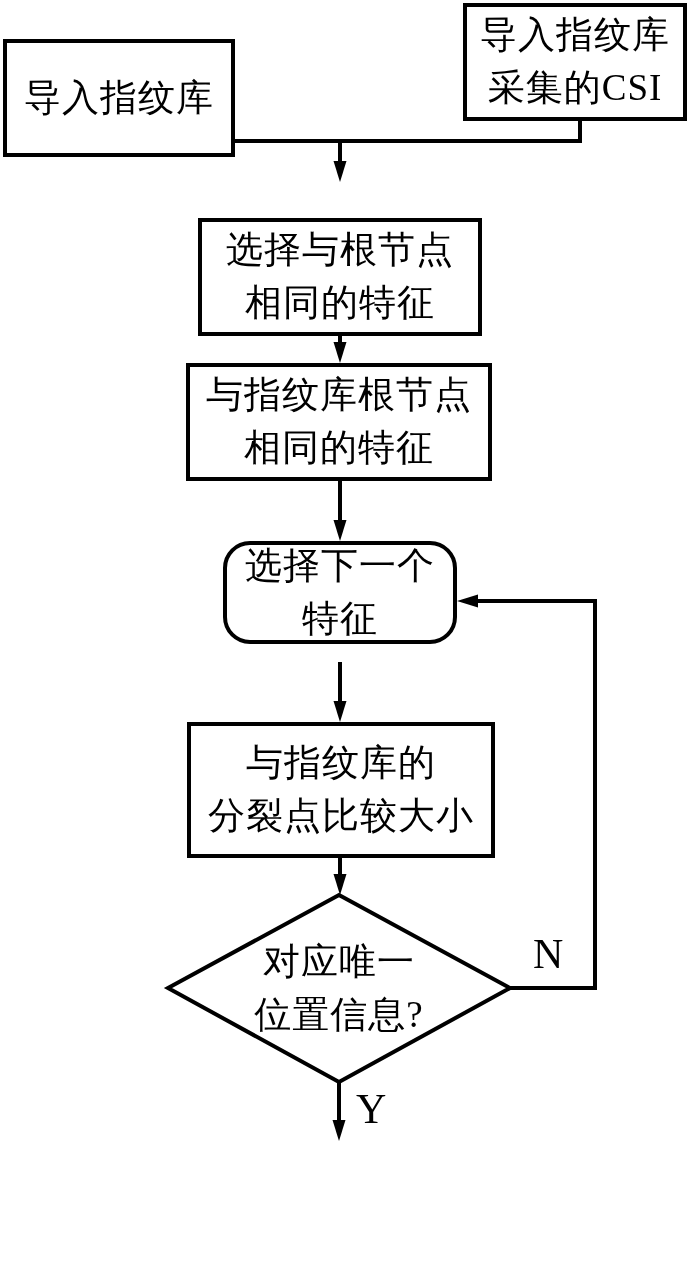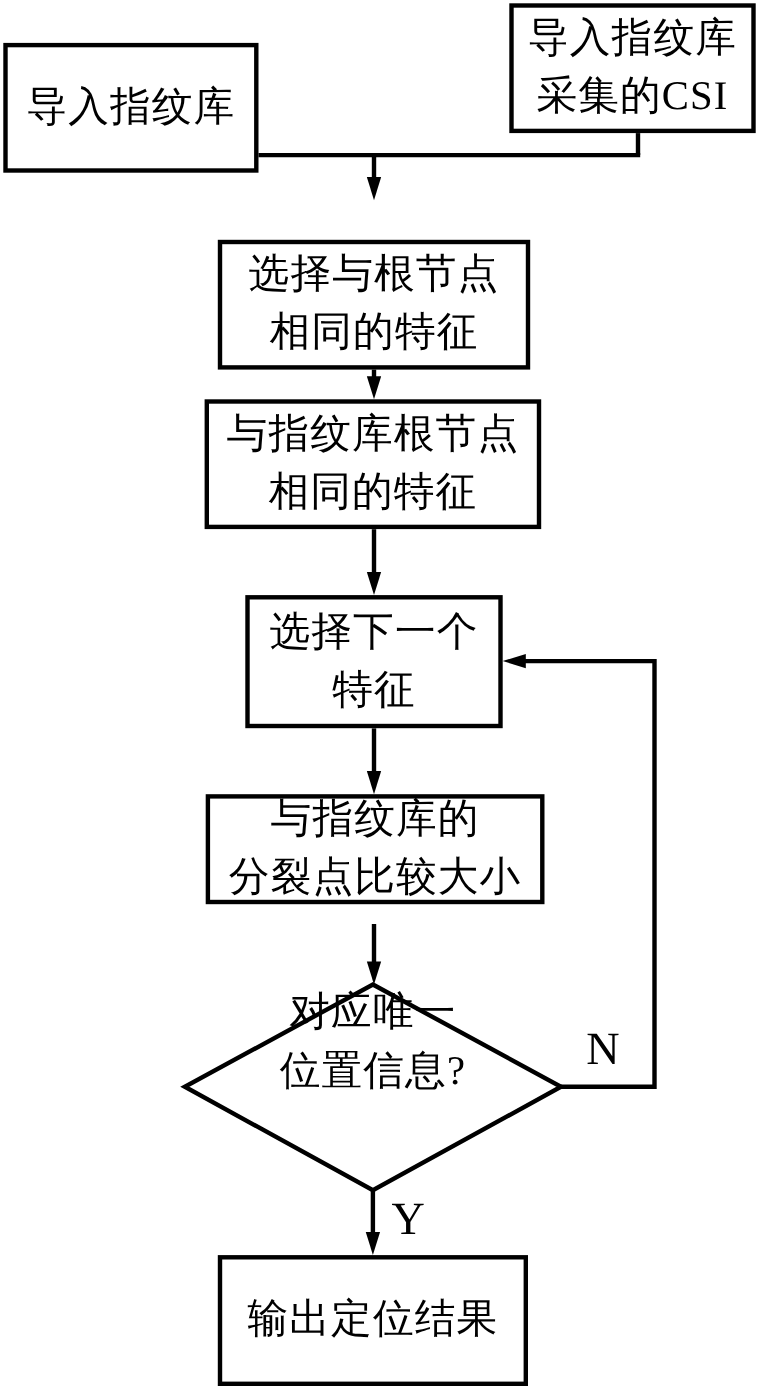--- a/index.html
+++ b/index.html
@@ -33,20 +33,21 @@
     justify-content: center;
     text-align: center;
     font-size: 37px;
     line-height: 1.42;
     white-space: pre-line;
     letter-spacing: 1px;
   }
   .diamond-label {
     position: absolute;
     display: flex;
+    align-items: center;
     justify-content: center;
     text-align: center;
     font-size: 37px;
     line-height: 1.42;
     white-space: pre-line;
     letter-spacing: 1px;
     background: transparent;
   }
   .edge-label {
     position: absolute;
@@ -118,36 +119,33 @@
   <div class="node" style="left:198px; top:182px; width:284px; height:118px;margin-top:36px;">
     <span>选择与根节点
 相同的特征</span>
   </div>
 
   <div class="node" style="left:186px; top:363px; width:306px; height:118px;">
     <span>与指纹库根节点
 相同的特征</span>
   </div>
 
-  <div class="node" style="left:223px; top:541px; width:234px; height:121px;">
+  <div class="node" style="left:223px; top:541px; width:234px; height:103px;border-radius:27px;">
     <span>选择下一个
 特征</span>
   </div>
 
-  <div class="node" style="left:187px; top:722px; width:308px; height:100px;">
+  <div class="node" style="left:187px; top:722px; width:308px; height:136px;">
     <span>与指纹库的
 分裂点比较大小</span>
   </div>
 
   <div class="diamond-label" style="left:168px; top:895px; width:342px; height:187px;">
     <span>对应唯一
 位置信息?</span>
   </div>
 
-  <div class="node" style="left:198px; top:1141px; width:282px; height:119px;">
-    <span>输出定位结果</span>
-  </div>
 
   <div class="edge-label" style="left:533px; top:933px;">N</div>
 
   <div class="edge-label" style="left:356px; top:1088px;">Y</div>
 
 </div>
 
 </body></html>

